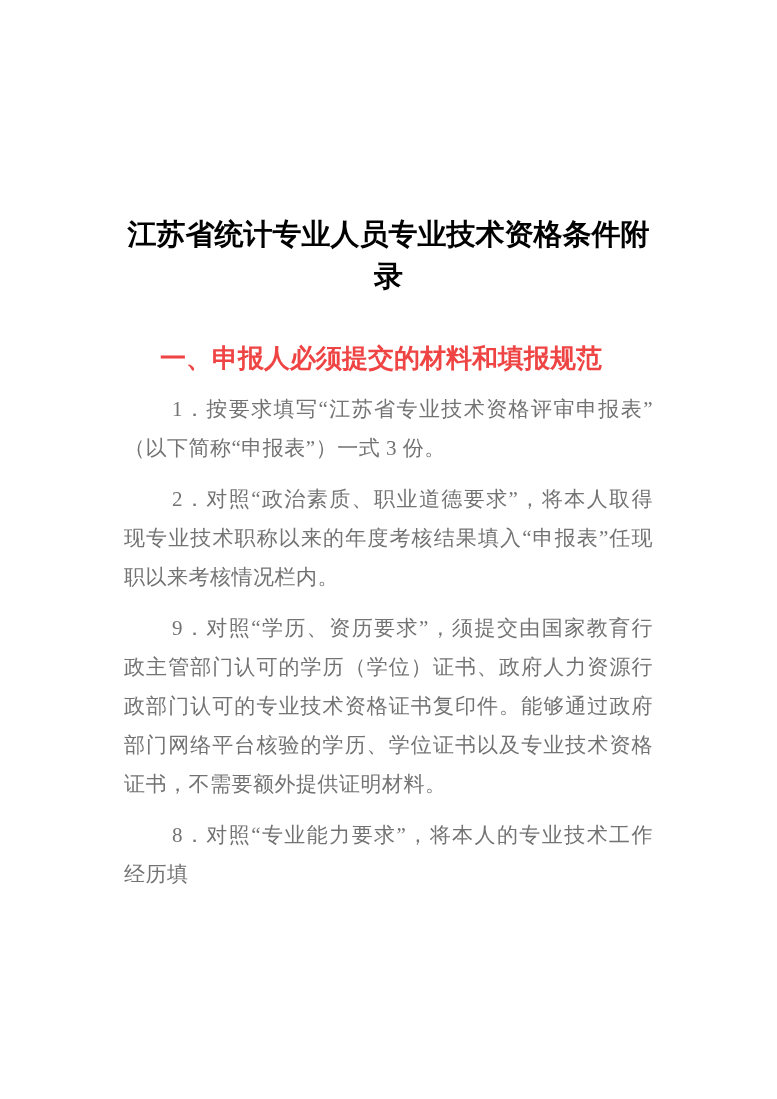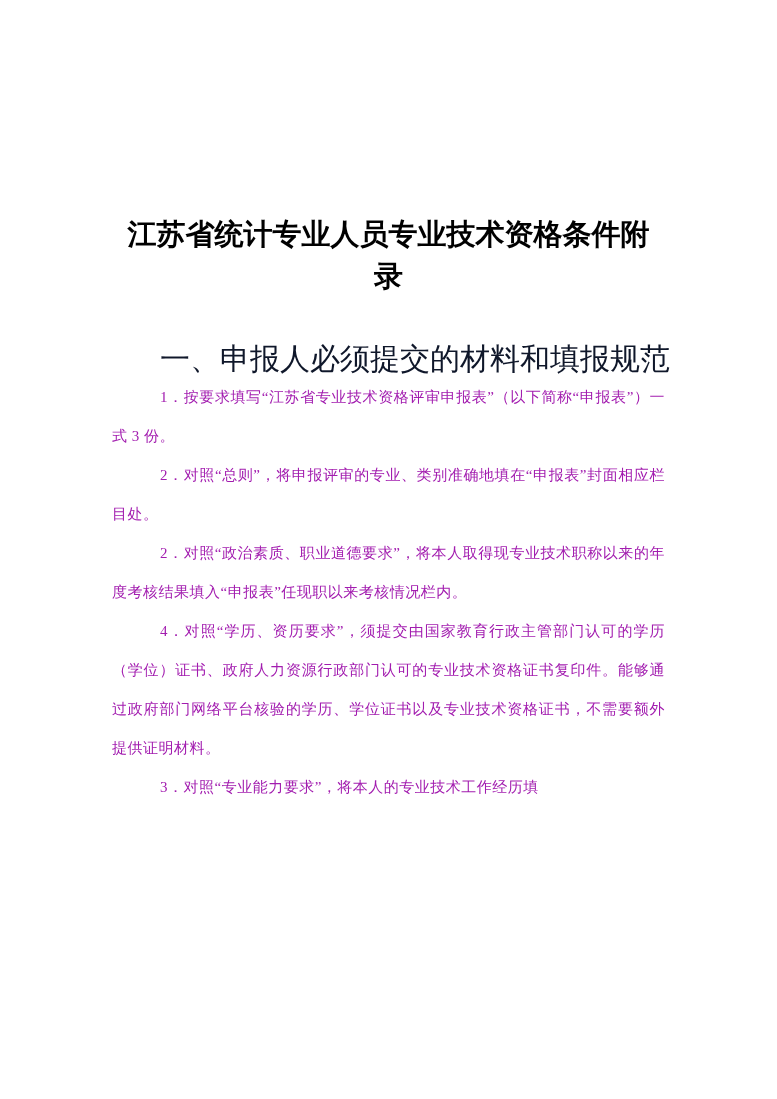--- a/index.html
+++ b/index.html
@@ -26,49 +26,48 @@
     font-size: 29px;
     line-height: 42px;
     text-align: center;
     letter-spacing: 0;
     max-width: 532px;
     margin: 0 auto;
     color: #000000;
   }
   .section-heading {
     font-family: "Liberation Sans", "DejaVu Sans", sans-serif;
-    font-weight: normal;
-    font-size: 30px;
+    font-weight: bold;
+    font-size: 26px;
     line-height: 39px;
     margin: 42px 0 0 0;
     text-indent: 48px;
-    color: #0f172a;
+    color: #ef4444;
     white-space: nowrap;
   }
   .body-text p {
     font-family: "Liberation Serif", "DejaVu Serif", serif;
     font-weight: normal;
-    font-size: 15px;
+    font-size: 21px;
     line-height: 39px;
     letter-spacing: 0.5px;
-    margin: 0;
+    margin: 12px;
     text-indent: 48px;
     text-align: justify;
     text-justify: inter-character;
-    color: #a21caf;
+    color: #737373;
   }
 </style>
 </head>
 <body>
 
 <div class="doc-page">
   <h1 class="doc-title">江苏省统计专业人员专业技术资格条件附录</h1>
 
   <h2 class="section-heading">一、申报人必须提交的材料和填报规范</h2>
 
   <div class="body-text">
     <p>1．按要求填写“江苏省专业技术资格评审申报表”（以下简称“申报表”）一式 3 份。</p>
-    <p>2．对照“总则”，将申报评审的专业、类别准确地填在“申报表”封面相应栏目处。</p>
     <p>2．对照“政治素质、职业道德要求”，将本人取得现专业技术职称以来的年度考核结果填入“申报表”任现职以来考核情况栏内。</p>
-    <p>4．对照“学历、资历要求”，须提交由国家教育行政主管部门认可的学历（学位）证书、政府人力资源行政部门认可的专业技术资格证书复印件。能够通过政府部门网络平台核验的学历、学位证书以及专业技术资格证书，不需要额外提供证明材料。</p>
-    <p>3．对照“专业能力要求”，将本人的专业技术工作经历填</p>
+    <p>9．对照“学历、资历要求”，须提交由国家教育行政主管部门认可的学历（学位）证书、政府人力资源行政部门认可的专业技术资格证书复印件。能够通过政府部门网络平台核验的学历、学位证书以及专业技术资格证书，不需要额外提供证明材料。</p>
+    <p>8．对照“专业能力要求”，将本人的专业技术工作经历填</p>
   </div>
 </div>
 
 </body></html>

